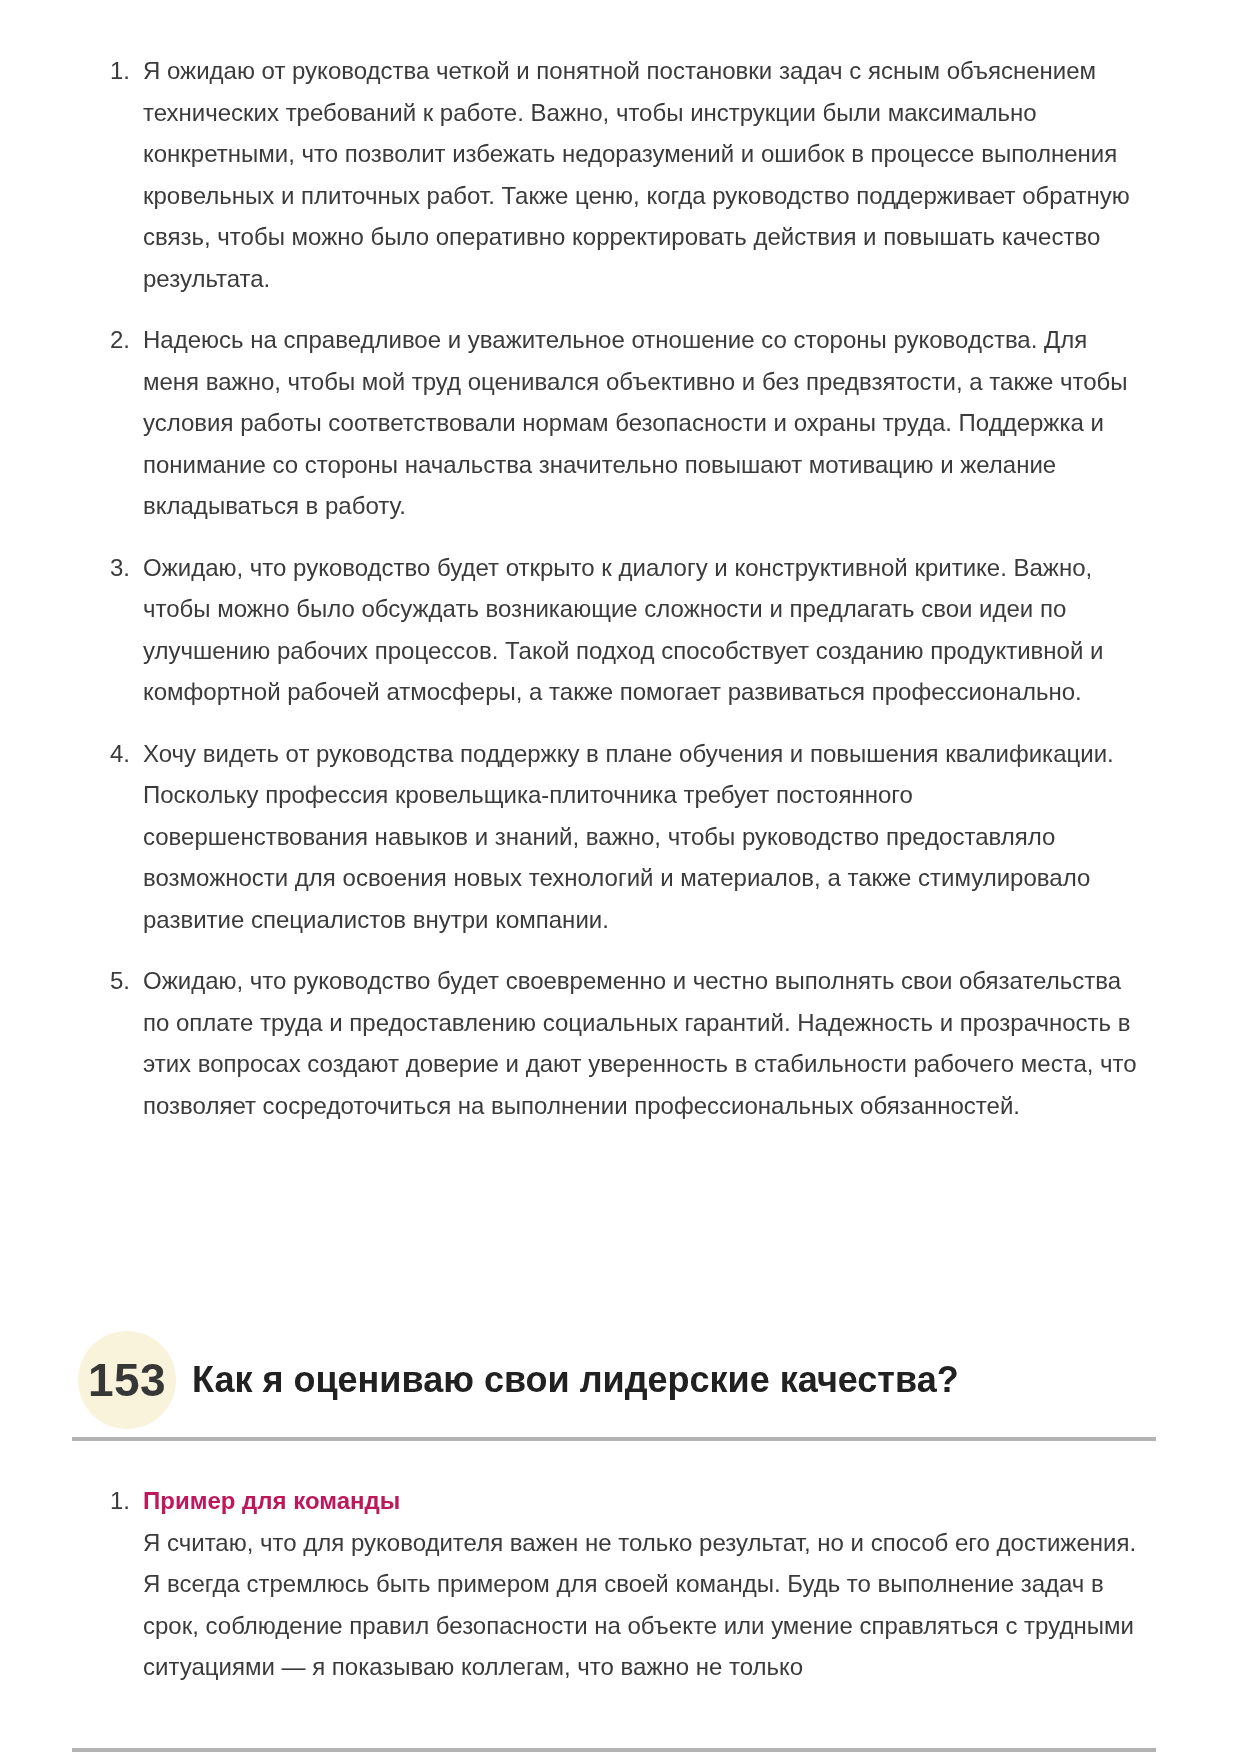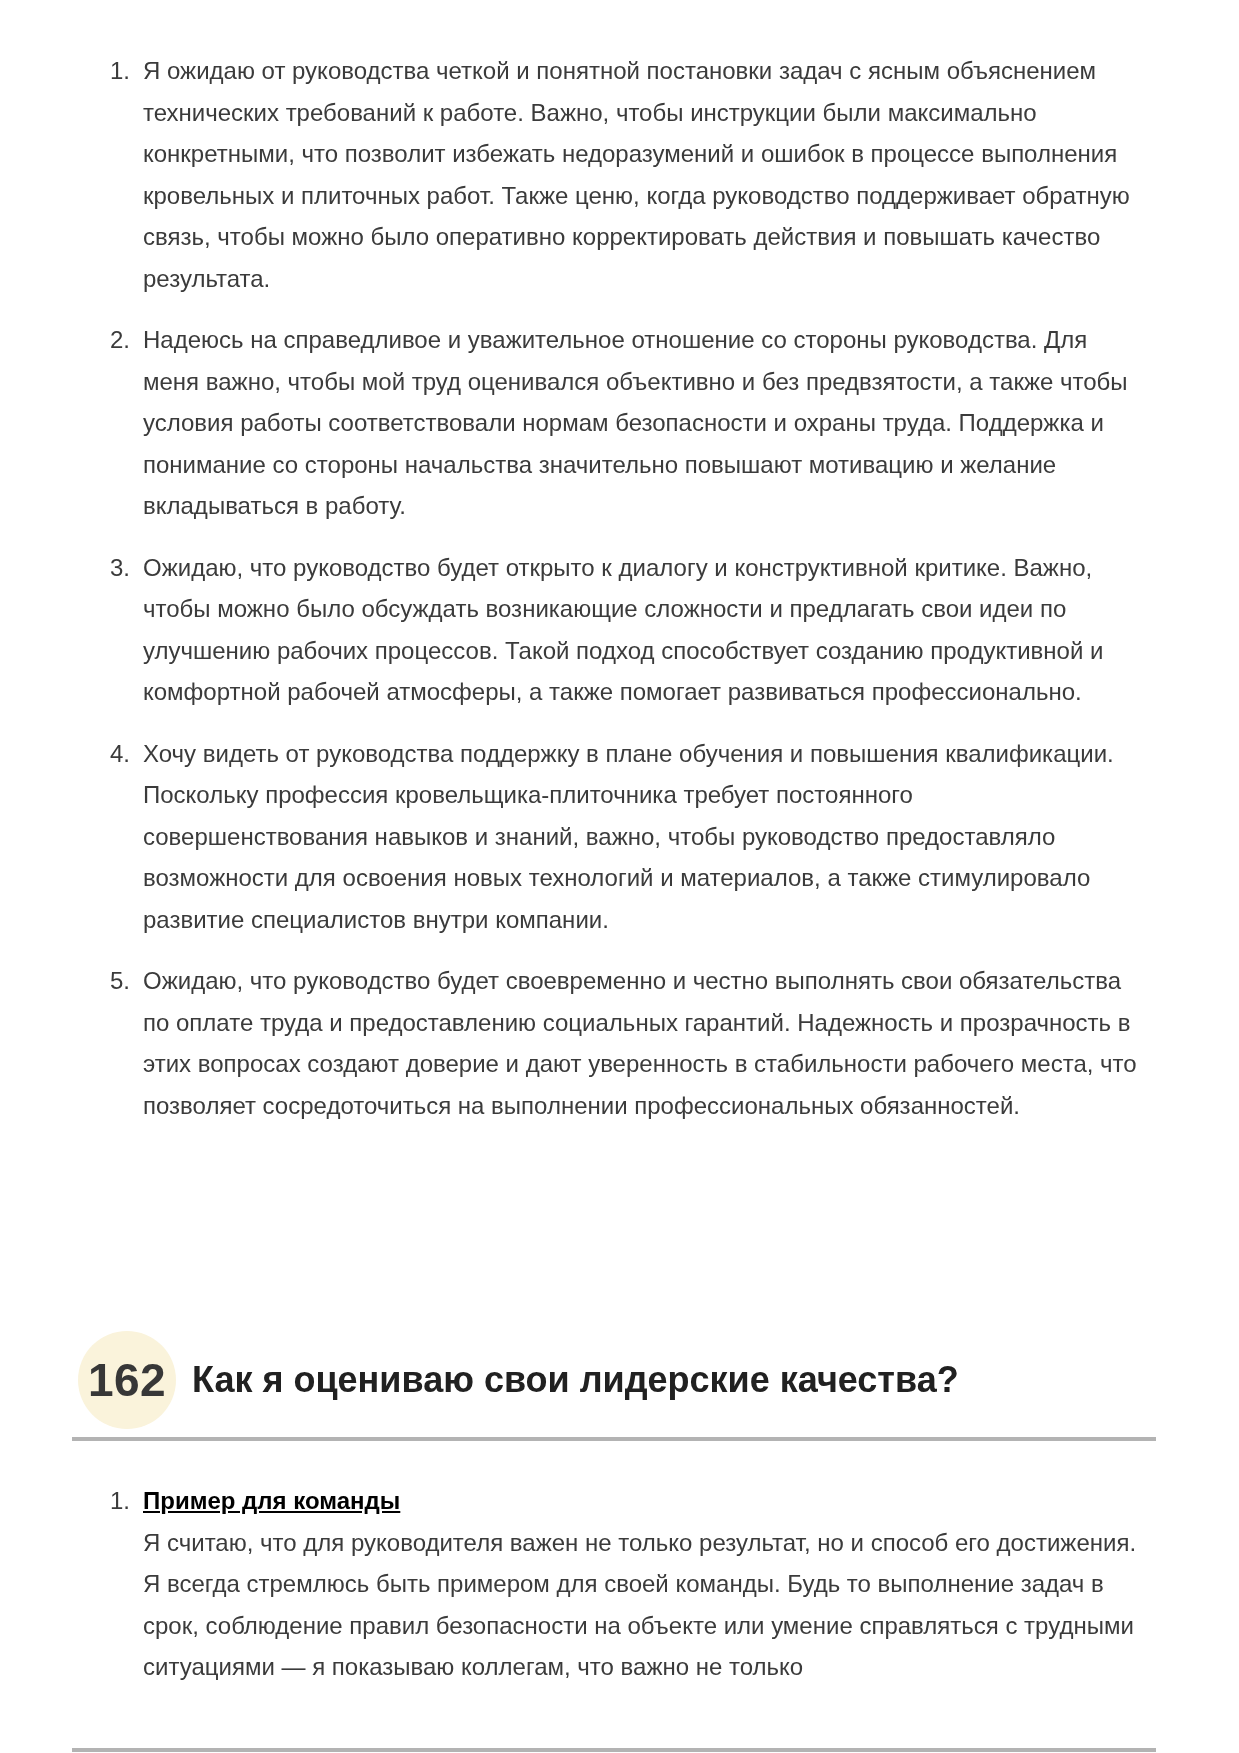--- a/index.html
+++ b/index.html
@@ -39,22 +39,21 @@
   .item .num {
     flex: 0 0 33px;
     width: 33px;
   }
   .item .txt {
     flex: 1 1 auto;
     min-width: 0;
   }
   .item-title {
     font-weight: 700;
-    color: #000000;
-    text-decoration: underline;
+    color: #be185d;
   }
 
   
   .section-header {
     position: absolute;
     top: 1331px;
     left: 78px;
     width: 1084px;
   }
   .section-header-row {
@@ -123,21 +122,21 @@
       <div class="txt">Хочу видеть от руководства поддержку в плане обучения и повышения квалификации. Поскольку профессия кровельщика-плиточника требует постоянного совершенствования навыков и знаний, важно, чтобы руководство предоставляло возможности для освоения новых технологий и материалов, а также стимулировало развитие специалистов внутри компании.</div>
     </li>
     <li class="item">
       <span class="num">5.</span>
       <div class="txt">Ожидаю, что руководство будет своевременно и честно выполнять свои обязательства по оплате труда и предоставлению социальных гарантий. Надежность и прозрачность в этих вопросах создают доверие и дают уверенность в стабильности рабочего места, что позволяет сосредоточиться на выполнении профессиональных обязанностей.</div>
     </li>
   </ul>
 
   <div class="section-header">
     <div class="section-header-row">
-      <div class="q-badge">162</div>
+      <div class="q-badge">153</div>
       <div class="q-title">Как я оцениваю свои лидерские качества?</div>
     </div>
     <div class="section-rule"></div>
   </div>
 
   <ul class="num-list list-bottom">
     <li class="item">
       <span class="num">1.</span>
       <div class="txt">
         <div class="item-title">Пример для команды</div>

